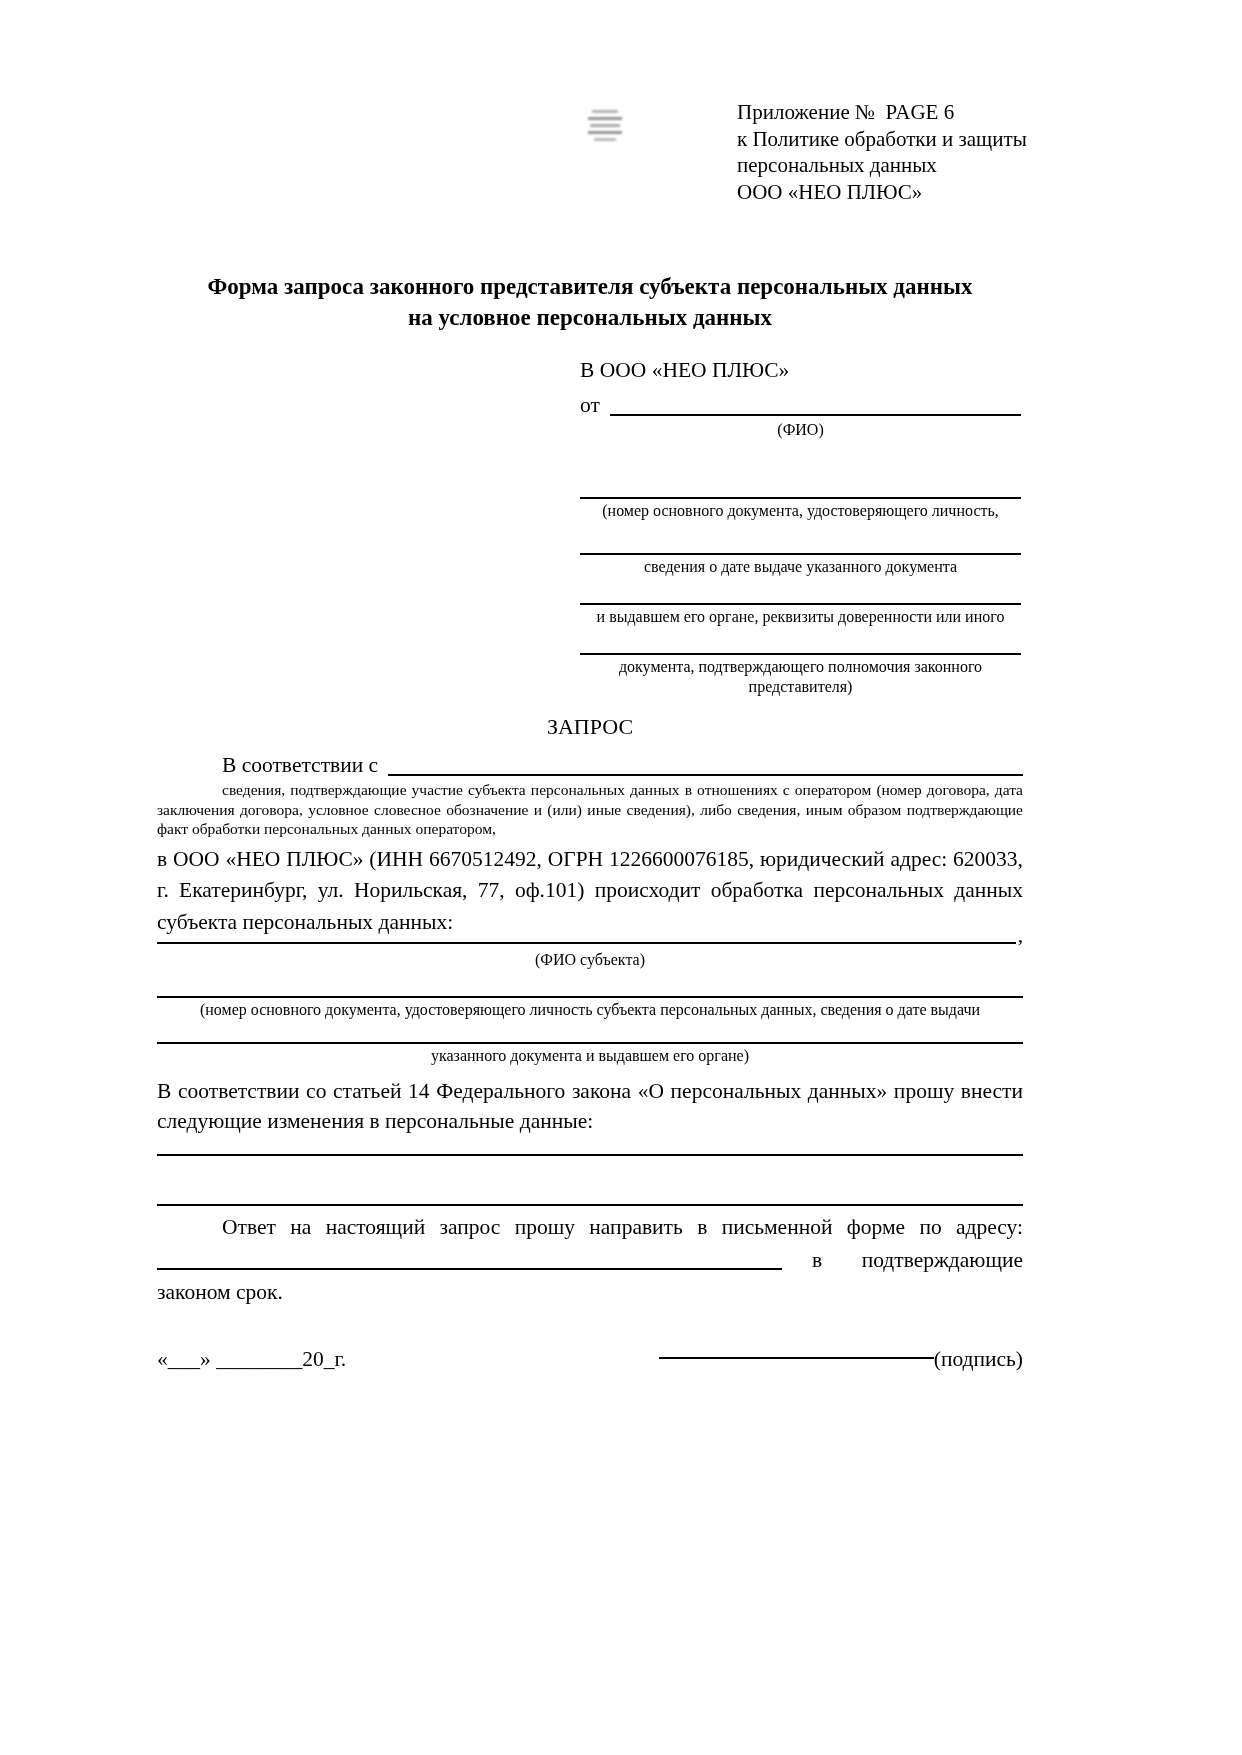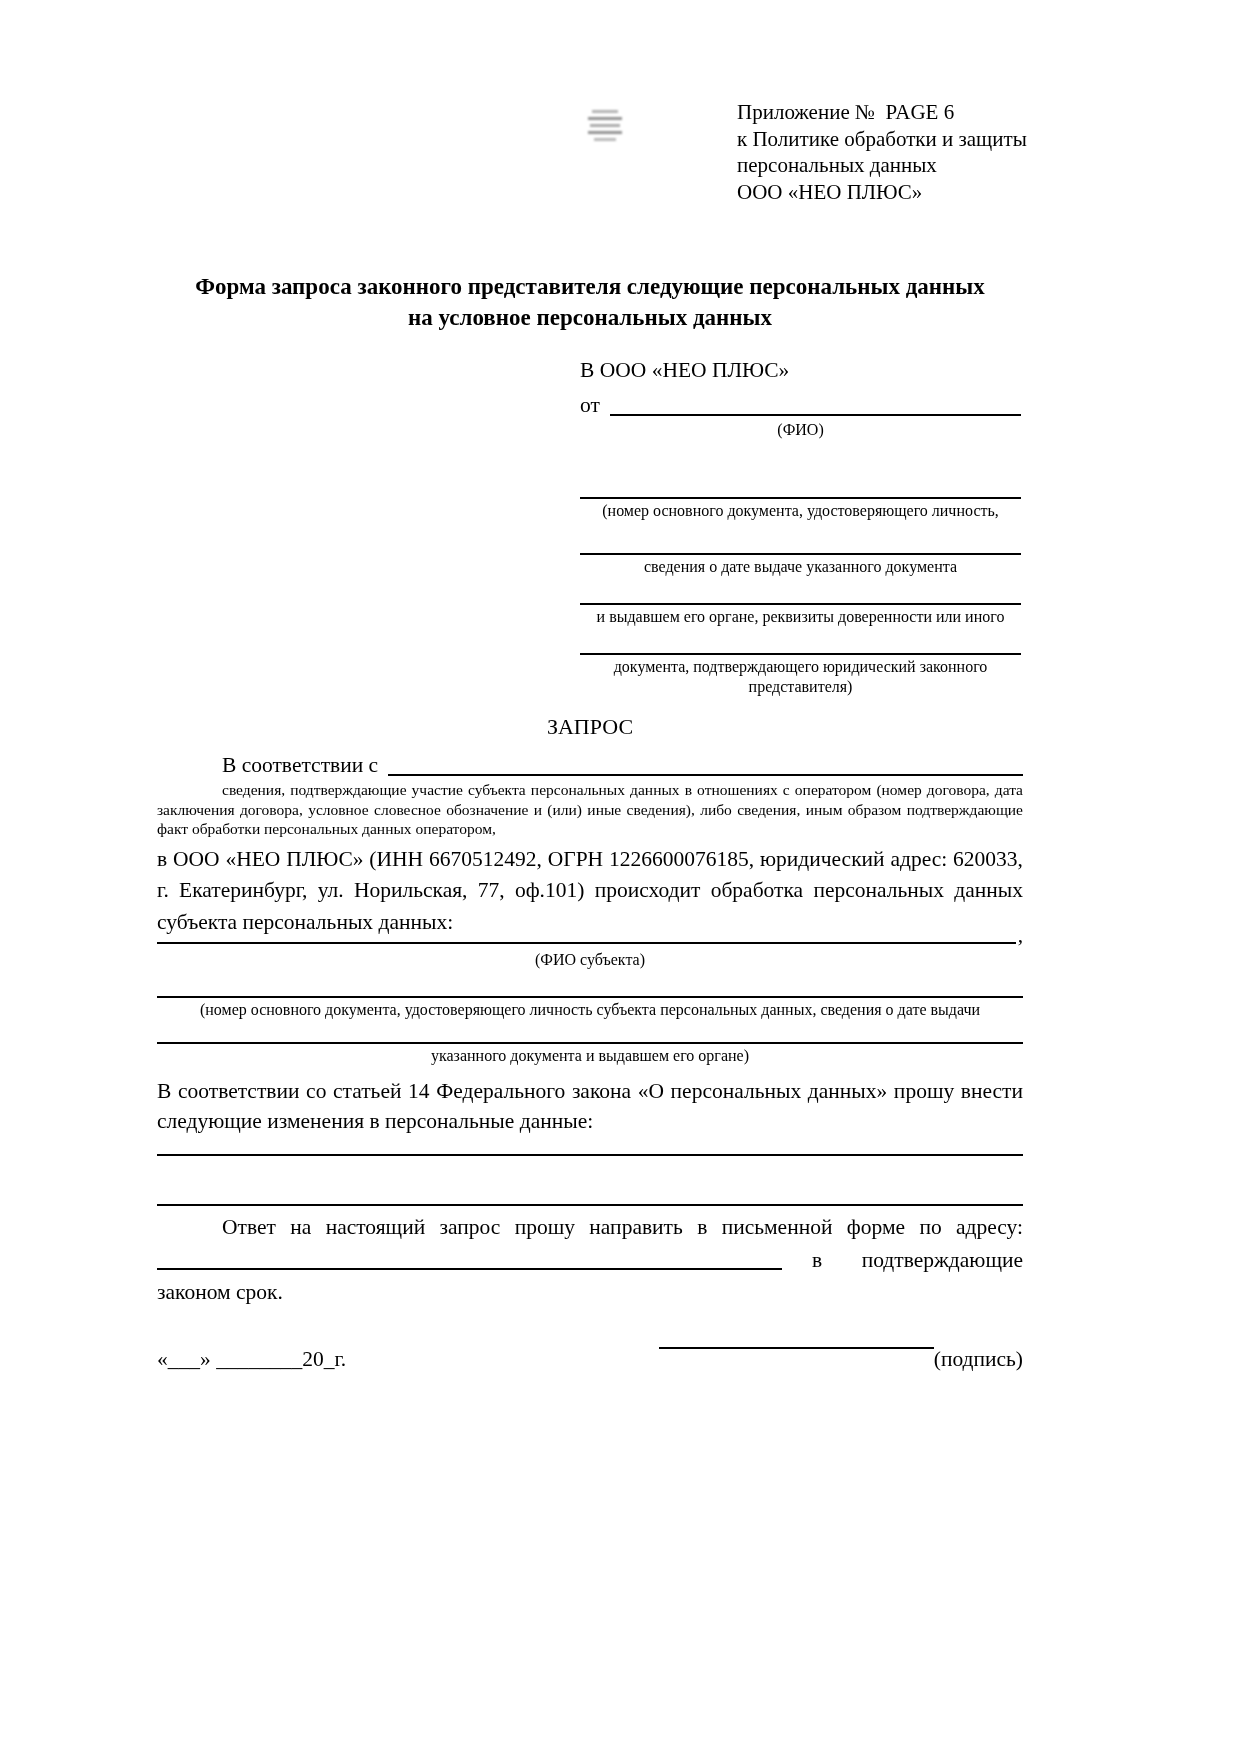--- a/index.html
+++ b/index.html
@@ -55,21 +55,21 @@
   .art-para { margin-top:10px; line-height:30px; }
   .m3 { margin-top:16px; height:2px; border-bottom:2px solid #000; border-top:none; }
   .m4 { margin-top:46px; height:2px; border-bottom:2px solid #000; }
   .resp-para { margin-top:6px; text-indent:65px; text-align:justify; text-align-last:justify; line-height:31px; }
   .resp-row { display:flex; align-items:flex-end; height:30px; }
   .resp-row .fill { flex:0 0 625px; border-bottom:2px solid #000; margin-bottom:3px; }
   .resp-row .w1 { margin-left:30px; }
   .resp-row .w2 { margin-left:auto; }
   .end-para { margin-top:4px; line-height:31px; text-align:left; }
   .sig-row { display:flex; justify-content:space-between; align-items:flex-end; margin-top:32px; height:32px; }
-  .sig-right { display:flex; align-items:flex-start; }
+  .sig-right { display:flex; align-items:center; }
   .sig-line { width:275px; border-bottom:2px solid #000; margin-bottom:4px; }
 </style>
 </head>
 <body>
 
 <div class="page">
 
   <div class="smudge">
       <i></i>
       <i></i>
@@ -79,39 +79,39 @@
     </div>
 
   <div class="header">
     <div class="hdr">Приложение №  PAGE 6</div>
     <div class="hdr">к Политике обработки и защиты</div>
     <div class="hdr">персональных данных</div>
     <div class="hdr">ООО «НЕО ПЛЮС»</div>
   </div>
 
   <div class="title">
-    <div>Форма запроса законного представителя следующие персональных данных</div>
+    <div>Форма запроса законного представителя субъекта персональных данных</div>
     <div>на условное персональных данных</div>
   </div>
 
   <div class="addr">
     <div class="addr-to">В ООО «НЕО ПЛЮС»</div>
     <div class="from-row">
       <span>от</span>
       <span class="fill"></span>
     </div>
     <div class="cap">(ФИО)</div>
     <div class="blank b1"></div>
     <div class="cap">(номер основного документа, удостоверяющего личность,</div>
     <div class="blank b2"></div>
     <div class="cap">сведения о дате выдаче указанного документа</div>
     <div class="blank b3"></div>
     <div class="cap">и выдавшем его органе, реквизиты доверенности или иного</div>
     <div class="blank b3"></div>
-    <div class="cap">документа, подтверждающего юридический законного представителя)</div>
+    <div class="cap">документа, подтверждающего полномочия законного представителя)</div>
   </div>
 
   <div class="zapros">ЗАПРОС</div>
 
   <div class="main">
     <div class="intro-row">
       <span class="intro-text">В соответствии с</span>
       <span class="fill"></span>
     </div>
     <div class="fine">сведения, подтверждающие участие субъекта персональных данных в отношениях с оператором (номер договора, дата заключения договора, условное словесное обозначение и (или) иные сведения), либо сведения, иным образом подтверждающие факт обработки персональных данных оператором,</div>

